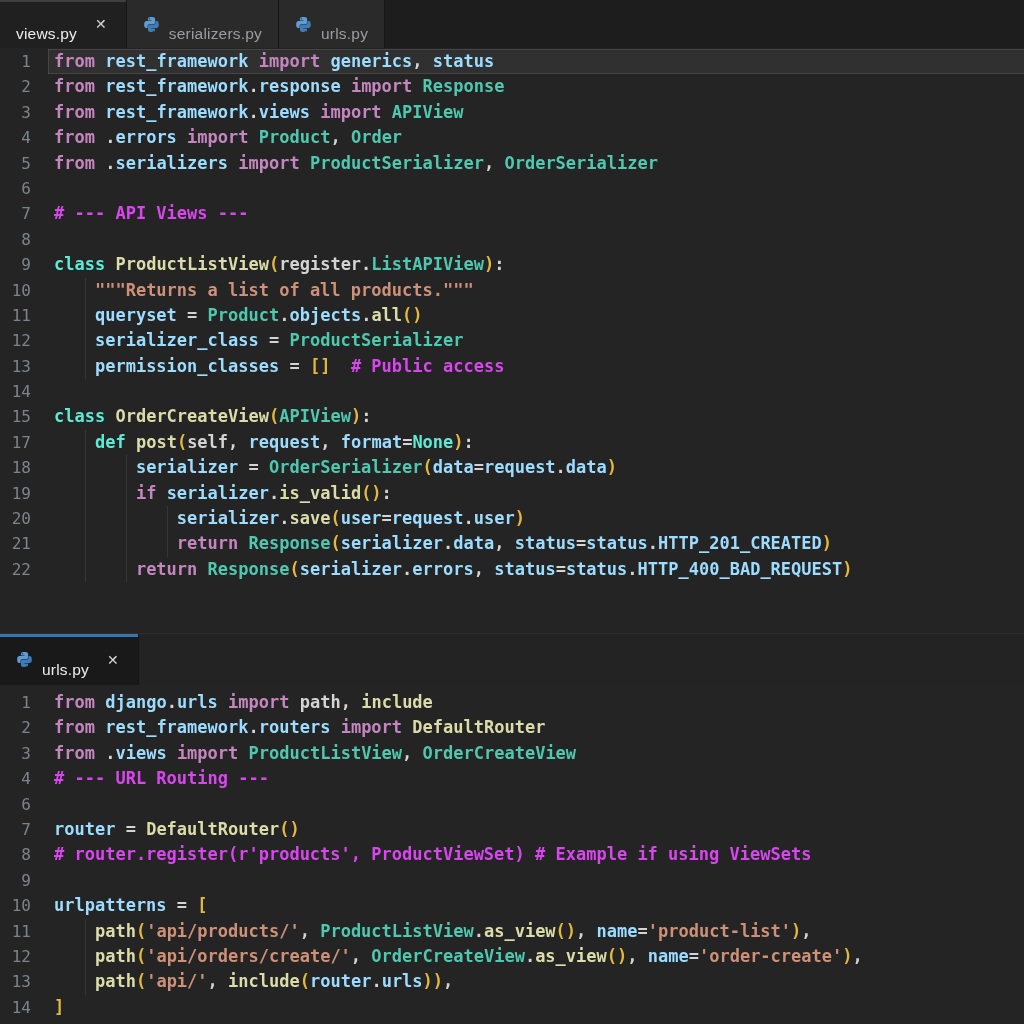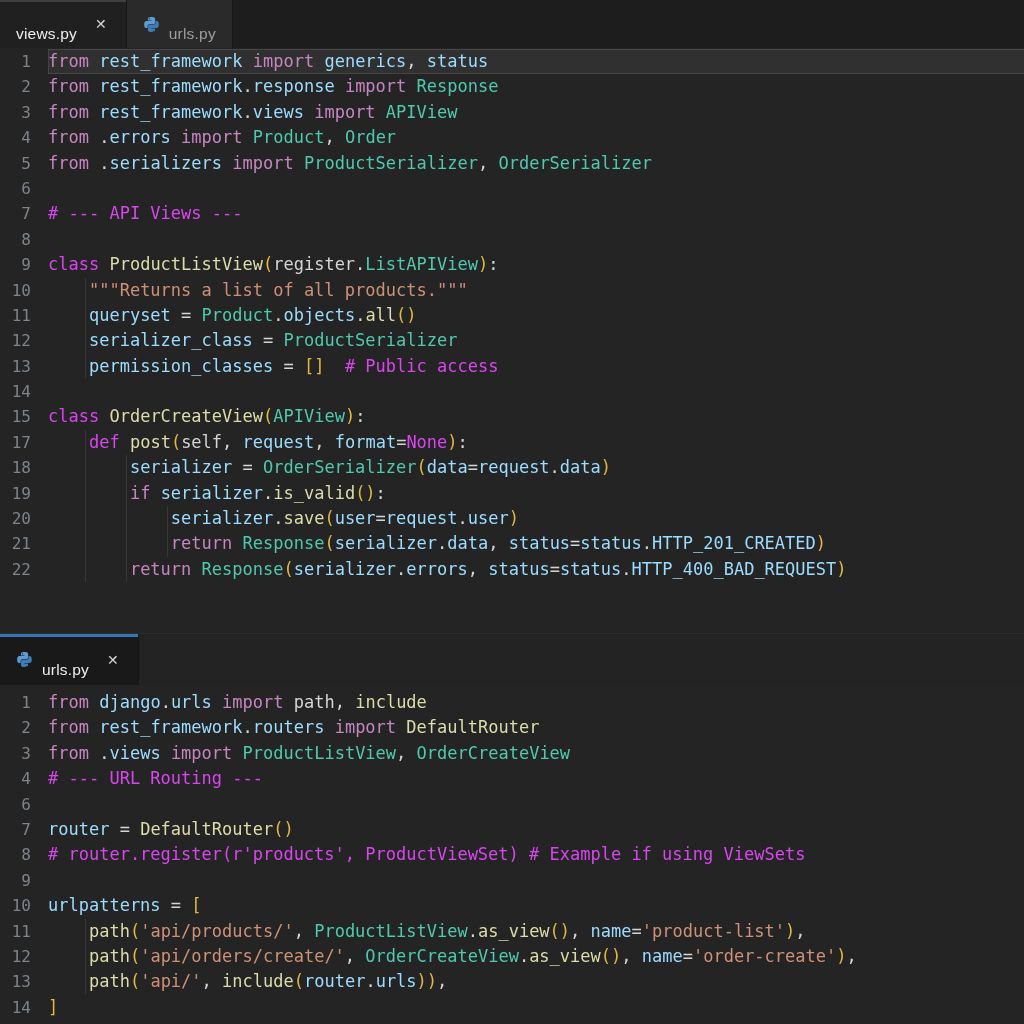--- a/index.html
+++ b/index.html
@@ -25,46 +25,53 @@
   .tab-filler { flex:1; }
 
   
   .code { background:#242424; overflow:hidden; position:relative; }
   .pane-top .code { height:585px; padding-top:1px; }
   .pane-bottom .code { flex:1; padding-top:5px; }
   .line { display:flex; height:25.4px; line-height:25.4px;
           font-family:"DejaVu Sans Mono", monospace; font-size:17px; white-space:pre; }
   .num { width:48px; flex:none; text-align:right; padding-right:17px;
          color:#7d848c; font-size:16px; user-select:none; }
-  .content { flex:1; position:relative; color:#d4d4d4; }
+  .content { flex:1; position:relative; padding-left:6px; color:#d4d4d4;font-weight:bold; }
   .line.current .content { background:rgba(255,255,255,.055);
          box-shadow:inset 0 1px 0 rgba(255,255,255,.10), inset 0 -1px 0 rgba(255,255,255,.10),
                     inset 1px 0 0 rgba(255,255,255,.10); }
   .guide { position:absolute; top:0; bottom:0; width:1px; background:rgba(255,255,255,.09); }
 
   
   .tk-k { color:#C586C0; }  
-  .tk-b { color:#d946ef;margin-top:8px; }  
+  .tk-b { color:#5eead4;margin-top:8px; }  
   .tk-t { color:#4EC9B0; }  
   .tk-c { color:#9CDCFE; }  
   .tk-y { color:#DCDCAA; }  
   .tk-g { color:#E2B93D; }  
   .tk-s { color:#CE9178; }  
   .tk-m { color:#d946ef; }  
   .tk-d { color:#D4D4D4; }  
 </style>
 </head>
 <body>
 
 <div class="editor">
   <div class="pane pane-top" style="display:flex;flex-direction:column;flex:none;">
     <div class="tabbar top">
         <div class="tab active">
           <span class="label">views.py</span>
           <span class="close">✕</span>
+        </div>
+        <div class="tab">
+          <span class="pyicon"><svg viewBox="0 0 32 32" width="17" height="17">
+              <path fill="#5D9CD5" d="M15.9 2c-7 0-6.6 3.1-6.6 3.1v3.2h6.8v1H6.7S2.2 8.8 2.2 15.9s3.9 6.8 3.9 6.8h2.4v-3.3s-.1-3.9 3.9-3.9h6.7s3.7.1 3.7-3.6V5.7S23.4 2 15.9 2zm-3.7 2.1a1.2 1.2 0 1 1 0 2.4 1.2 1.2 0 0 1 0-2.4z"></path>
+              <path fill="#3E7CB8" d="M16.1 30c7 0 6.6-3.1 6.6-3.1v-3.2h-6.8v-1h9.4s4.5.5 4.5-6.6-3.9-6.8-3.9-6.8h-2.4v3.3s.1 3.9-3.9 3.9h-6.7s-3.7-.1-3.7 3.6v6.2S8.6 30 16.1 30zm3.7-2.1a1.2 1.2 0 1 1 0 2.4 1.2 1.2 0 0 1 0-2.4z"></path>
+            </svg></span>
+          <span class="label">serializers.py</span>
         </div>
         <div class="tab">
           <span class="pyicon"><svg viewBox="0 0 32 32" width="17" height="17">
               <path fill="#5D9CD5" d="M15.9 2c-7 0-6.6 3.1-6.6 3.1v3.2h6.8v1H6.7S2.2 8.8 2.2 15.9s3.9 6.8 3.9 6.8h2.4v-3.3s-.1-3.9 3.9-3.9h6.7s3.7.1 3.7-3.6V5.7S23.4 2 15.9 2zm-3.7 2.1a1.2 1.2 0 1 1 0 2.4 1.2 1.2 0 0 1 0-2.4z"></path>
               <path fill="#3E7CB8" d="M16.1 30c7 0 6.6-3.1 6.6-3.1v-3.2h-6.8v-1h9.4s4.5.5 4.5-6.6-3.9-6.8-3.9-6.8h-2.4v3.3s.1 3.9-3.9 3.9h-6.7s-3.7-.1-3.7 3.6v6.2S8.6 30 16.1 30zm3.7-2.1a1.2 1.2 0 1 1 0 2.4 1.2 1.2 0 0 1 0-2.4z"></path>
             </svg></span>
           <span class="label">urls.py</span>
         </div>
         <div class="tab-filler"></div>
       </div>

